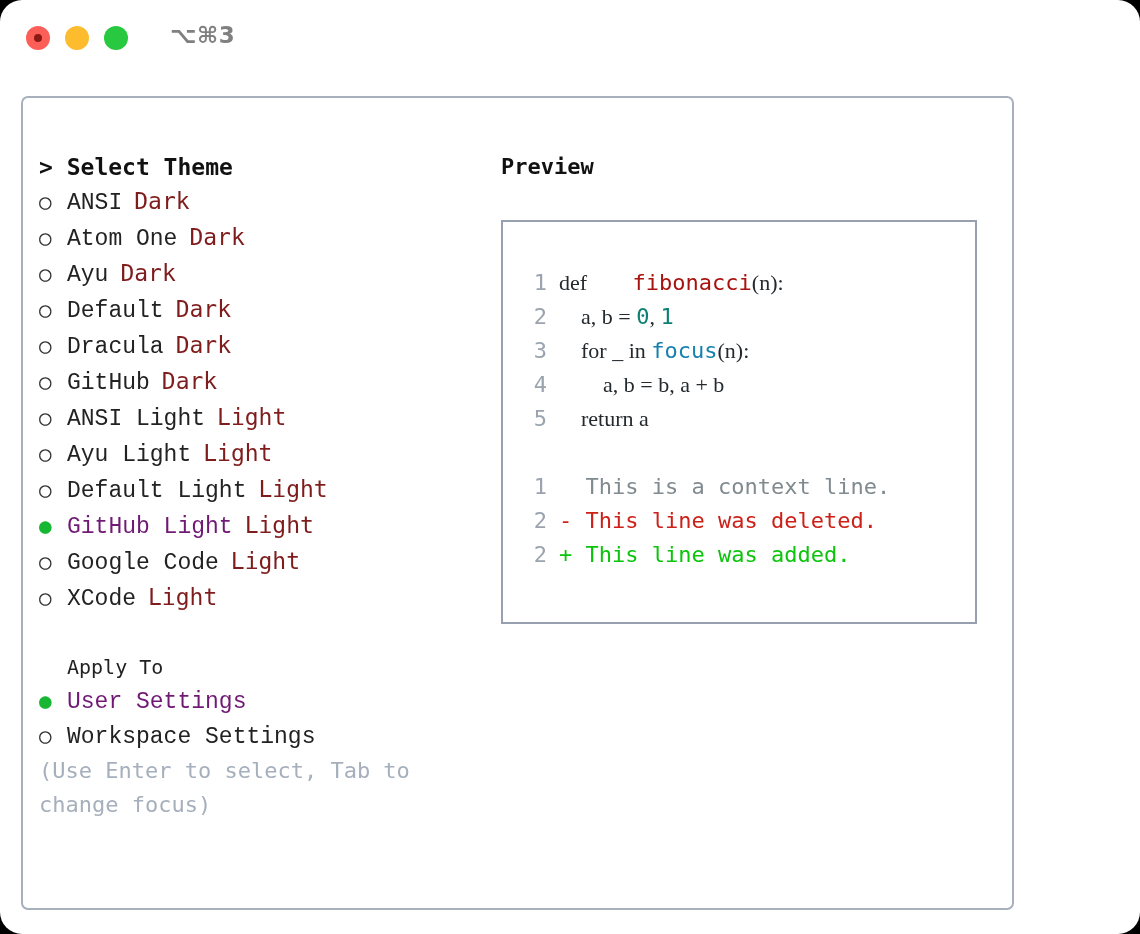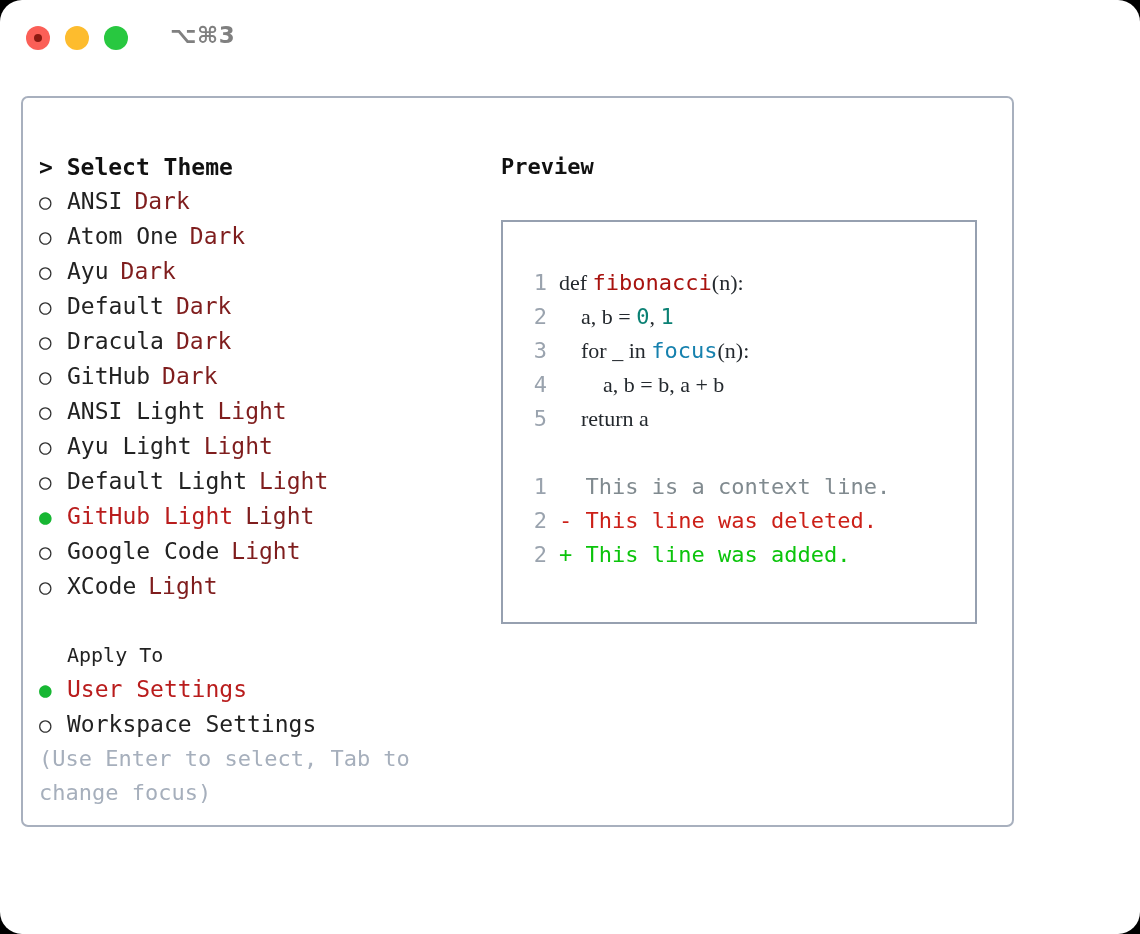--- a/index.html
+++ b/index.html
@@ -70,21 +70,21 @@
     letter-spacing: 0.5px;
     white-space: nowrap;
   }
 
   
   .panel {
     position: absolute;
     left: 21px;
     top: 96px;
     width: 993px;
-    height: 731px;
+    height: 814px;
     border: 2px solid #A8B0BE;
     border-radius: 7px;
     box-sizing: border-box;
     background: #ffffff;
   }
 
   
   .left-col {
     position: absolute;
     left: 16px;
@@ -108,22 +108,22 @@
     white-space: pre;
   }
   .bullet {
     width: 28px;
     flex: 0 0 28px;
     color: #333333;
     font-size: 21px;
     display: inline-block;
   }
   .bullet.sel { color: #17B733; }
-  .opt-name { color: #222222; }
-  .opt-row.selected .opt-name { color: #b91c1c; }
+  .opt-name { color: #222222; font-family: Liberation Mono, monospace; }
+  .opt-row.selected .opt-name { color: #701a75; }
   .opt-kind {
     color: #7f1d1d;
     margin-left: 12px;
   }
 
   .section-gap { height: 34px; }
 
   .apply-head {
     font-size: 20px;
     color: #222222;
@@ -172,21 +172,21 @@
   .lineno {
     color: #9AA3AE;
     width: 26px;
     flex: 0 0 26px;
     text-align: right;
     margin-right: 12px;
   }
   .blank-line { height: 34px; }
 
   .tok-plain { color: #24292E; font-family: Liberation Serif, serif; }
-  .tok-fn    { color: #A8120E; }
+  .tok-fn    { color: #A8120E; margin-left: 40px; }
   .tok-num   { color: #0B8174; }
   .tok-call  { color: #1681AE; }
 
   .diff-ctx  { color: #808A8F; }
   .diff-del  { color: #CC2018; }
   .diff-add  { color: #0BC40B; }
 </style>
 </head>
 <body>
 

